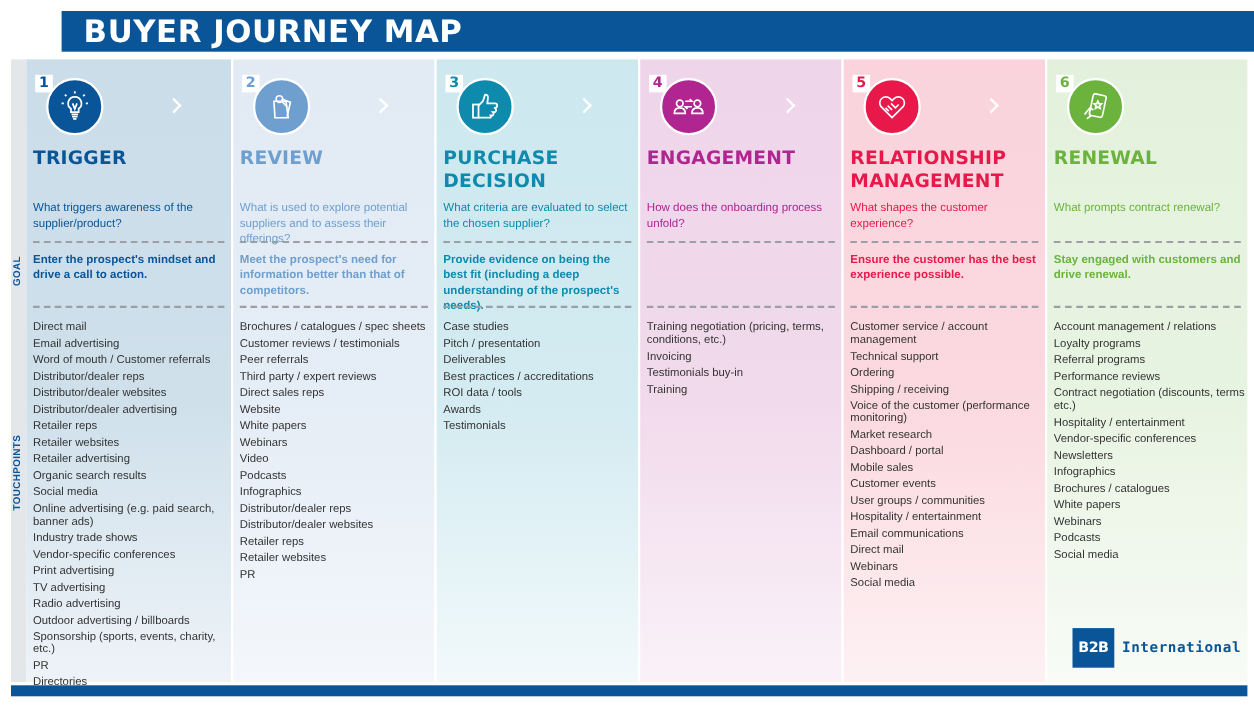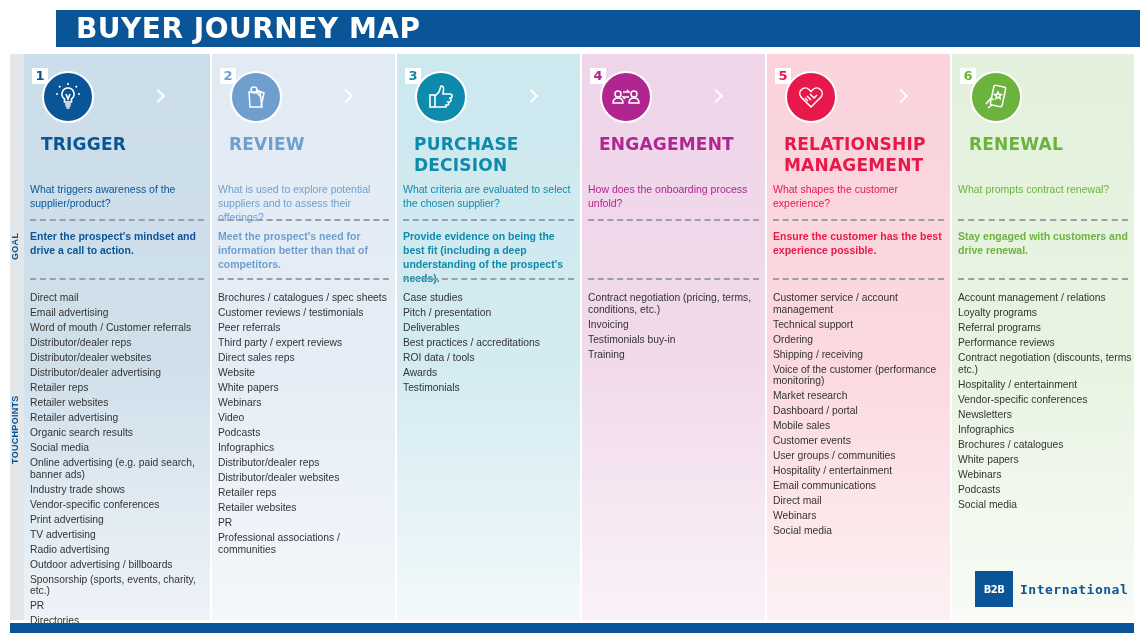--- a/index.html
+++ b/index.html
@@ -60,21 +60,21 @@
     text-align: center; font-family: "DejaVu Sans", sans-serif;
   }
   .icon-circle {
     position: absolute; top: 17px; left: 18px; width: 52px; height: 52px;
     border-radius: 50%; border: 2px solid #ffffff;
     display: flex; align-items: center; justify-content: center;
   }
   .icon-circle svg { width: 30px; height: 30px; }
 
   .stage-title {
-    position: absolute; top: 80px; left: 17px; right: 4px;
+    position: absolute; top: 80px; left: 6px; right: 4px;
     font-size: 17px; font-weight: bold; line-height: 21px;
     font-family: "DejaVu Sans", sans-serif; letter-spacing: 0.2px;
   }
   .question {
     position: absolute; top: 128px; left: 6px; right: 4px;
     font-size: 10.5px; font-weight: normal; line-height: 14px;
   }
   .dash {
     position: absolute; left: 6px; right: 6px; height: 0;
     border-top: 2px dashed #9aa0a6;
@@ -106,21 +106,21 @@
   .bg3 { background: #0e8aad; }
   .bg4 { background: #b02590; }
   .bg5 { background: #e8194a; }
   .bg6 { background: #6cb33e; }
 
   .logo {
     position: absolute; left: 975px; top: 571px; height: 36px; display: flex; align-items: center;
   }
   .logo-box {
     width: 38px; height: 36px; background: #0a5597; color: #fff;
-    font-weight: bold; font-size: 10px; display: flex; align-items: center; justify-content: center;
+    font-weight: bold; font-size: 13px; display: flex; align-items: center; justify-content: center;
     font-family: "DejaVu Sans", sans-serif; letter-spacing: -0.5px;
   }
   .logo-text {
     margin-left: 7px; color: #0a5597; font-size: 13px; font-weight: bold;
     font-family: "DejaVu Sans Mono", monospace; letter-spacing: 0.5px; text-align: center;
   }
 
   .footer-bar {
     position: absolute; left: 10px; top: 623px; width: 1124px; height: 10px; background: #0a5597;
   }
@@ -206,21 +206,20 @@
       <li>White papers</li>
       <li>Webinars</li>
       <li>Video</li>
       <li>Podcasts</li>
       <li>Infographics</li>
       <li>Distributor/dealer reps</li>
       <li>Distributor/dealer websites</li>
       <li>Retailer reps</li>
       <li>Retailer websites</li>
       <li>PR</li>
-      <li>Professional associations / communities</li>
     </ul>
   </div>
 
   <div class="col col-3">
     <div class="step-num c3">3</div>
     <div class="icon-circle bg3">
       <svg viewBox="0 0 30 30" fill="none" stroke="#fff" stroke-width="1.6">
         <rect x="4" y="13" width="5" height="12"></rect>
         <path d="M9 14l4-4 2-6c2 0 3 1 2.5 4L17 12h7a2 2 0 0 1 0 4h-1a2 2 0 0 1 0 4h-1a2 2 0 0 1 0 3h-2a2 2 0 0 1 0 2H9"></path>
       </svg>
@@ -252,21 +251,21 @@
         <path d="M18 21c0-3 2-5 5-5s5 2 5 5z"></path>
         <path d="M12 10h6l-2-2M18 15h-6l2 2"></path>
       </svg>
     </div>
     <div class="chevron" style="left:129px;top:37px;"></div>
     <div class="stage-title c4">ENGAGEMENT</div>
     <div class="question c4">How does the onboarding process unfold?</div>
     <div class="dash dash-1"></div>
     <div class="dash dash-2"></div>
     <ul class="touchpoints">
-      <li>Contract negotiation (pricing, terms, conditions, etc.)</li>
+      <li>Training negotiation (pricing, terms, conditions, etc.)</li>
       <li>Invoicing</li>
       <li>Testimonials buy-in</li>
       <li>Training</li>
     </ul>
   </div>
 
   <div class="col col-5">
     <div class="step-num c5">5</div>
     <div class="icon-circle bg5">
       <svg viewBox="0 0 30 30" fill="none" stroke="#fff" stroke-width="1.5">

